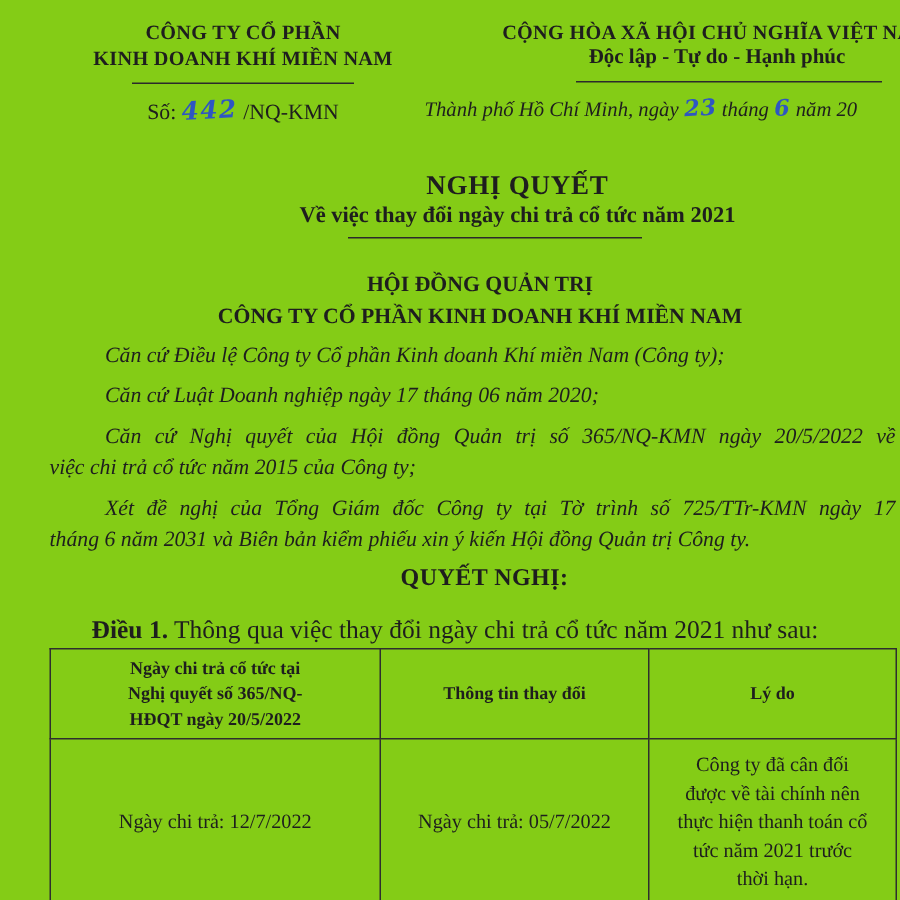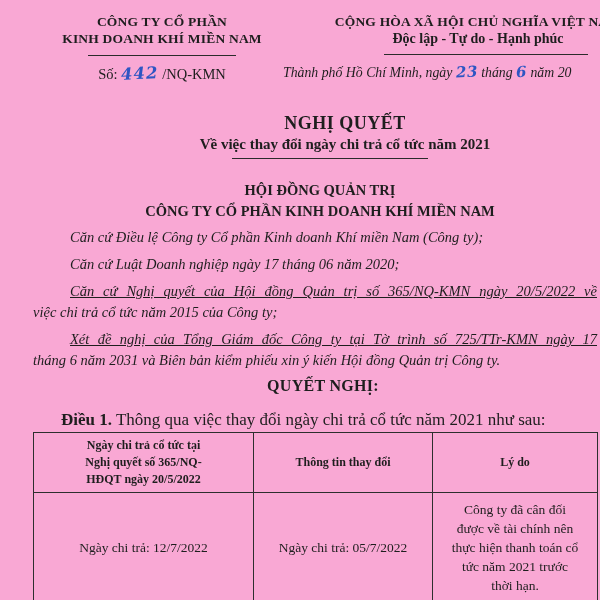--- a/index.html
+++ b/index.html
@@ -1,18 +1,18 @@
 <!DOCTYPE html>
 <html><head>
 <meta charset="utf-8">
 <style>
   html,body{margin:0;padding:0;background:#e8e8e6;}
   .page{
     position:relative;width:600px;height:600px;overflow:hidden;
-    background:#f9a8d4;color:#1e1e1e;
+    background:#84cc16;color:#1e1e1e;
     font-family:"Liberation Serif","DejaVu Serif",serif;
   }
   
   .hdr-left{position:absolute;left:32px;top:13px;width:260px;text-align:center;}
   .hdr-left .b{font-weight:bold;font-size:13.5px;line-height:17px;letter-spacing:.2px;}
   .rule-left{width:148px;height:0;border-top:1.6px solid #2b2b2b;margin:8px auto 8px;}
   .so-line{font-size:14.5px;white-space:nowrap;}
   .ink{color:#2e56c3;font-style:italic;font-weight:bold;
        font-family:"DejaVu Serif",serif;letter-spacing:1px;
        display:inline-block;transform:rotate(-3deg);}
@@ -33,21 +33,21 @@
 
   .org-block{position:absolute;top:180px;left:0;width:600px;text-align:center;
              font-weight:bold;font-size:14.5px;line-height:21px;}
   .org-block .shift{position:relative;left:20px;}
 
   
   .recitals{position:absolute;top:227px;left:33px;width:564px;
             font-style:italic;font-size:14.5px;line-height:21px;}
   .para{margin-bottom:6px;}
   .ind{text-indent:37px;}
-  .jl{text-align:justify;text-align-last:justify;text-decoration:underline;}
+  .jl{text-align:justify;text-align-last:justify;}
 
   
   .qn{position:absolute;top:377px;left:0;width:600px;text-align:center;
       font-weight:bold;font-size:16px;letter-spacing:.3px;}
   .qn .shift{position:relative;left:23px;}
 
   .art{position:absolute;top:410px;left:33px;width:564px;
        font-size:17px;line-height:20px;text-indent:28px;}
   .art .lbl{font-weight:bold;}
 

